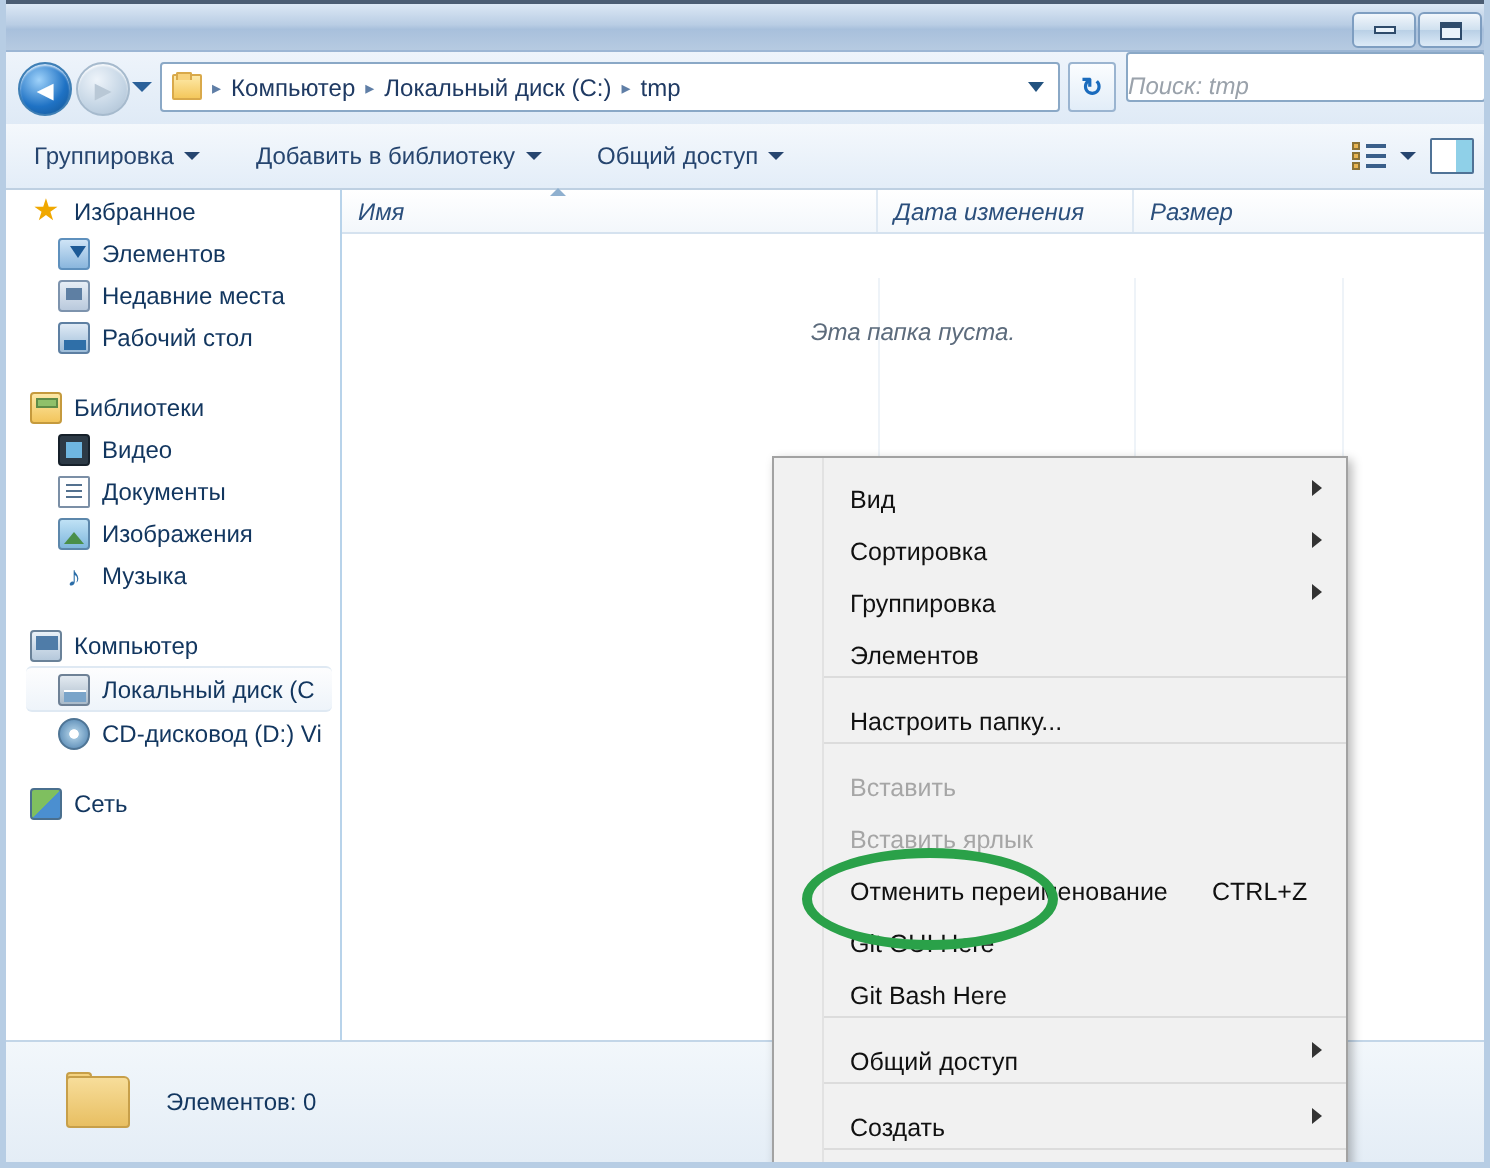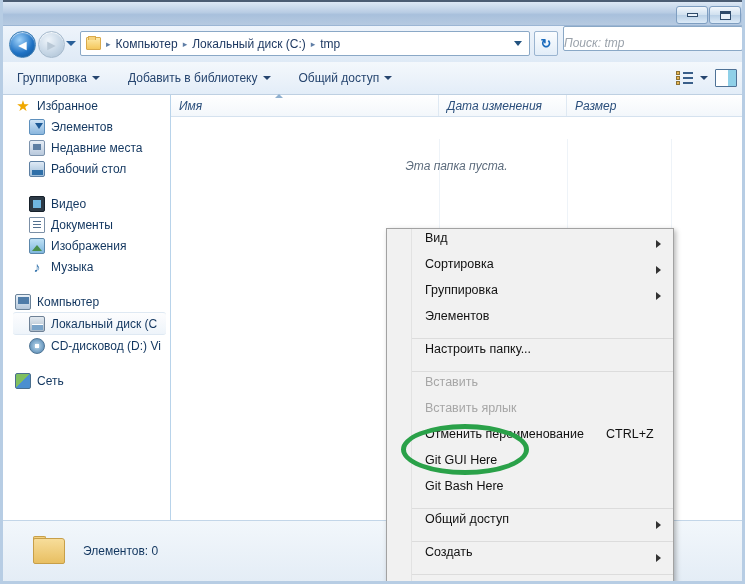--- a/index.html
+++ b/index.html
@@ -132,21 +132,21 @@
     background:linear-gradient(to bottom,#f7dd9a,#e8bf62);border:1px solid #c79f49;box-sizing:border-box;}
   .statusfolder .tab{position:absolute;left:0;top:0;width:13px;height:5px;border-radius:2px 2px 0 0;
     background:#f4d27f;border:1px solid #c79f49;border-bottom:0;box-sizing:border-box;}
   .statustext{font-size:12px;color:#12365f;}
 
   
   .ctxmenu{position:absolute;left:386px;top:228px;width:288px;
     background:#f1f1f1;border:1px solid #a2a2a2;box-sizing:border-box;
     box-shadow:2px 2px 5px rgba(0,0,0,.28);padding:2px 0;}
   .ctxgutter{position:absolute;left:0;top:0;bottom:0;width:24px;background:#f1f1f1;border-right:1px solid #e2e2e2;}
-  .mi{position:relative;display:flex;align-items:flex-start;height:26px;padding-left:38px;
+  .mi{position:relative;display:flex;align-items:flex-end;height:26px;padding-left:38px;
     font-size:12.5px;color:#111;white-space:nowrap;z-index:2;}
   .mi.disabled{color:#a6a6a6;}
   .mi .sub{position:absolute;right:12px;top:50%;margin-top:-4px;width:0;height:0;
     border-top:4px solid transparent;border-bottom:4px solid transparent;border-left:5px solid #333;}
   .mi .accel{position:absolute;left:219px;color:#111;font-size:12.5px;}
   .misep{height:1px;background:#dcdcdc;margin:3px 0 3px 25px;position:relative;z-index:2;}
 
   
   .annot{position:absolute;left:401px;top:424px;width:128px;height:51px;
     border:5px solid #2aa149;border-radius:50%/50%;box-sizing:border-box;z-index:9;pointer-events:none;}
@@ -237,20 +237,24 @@
       <span class="ic ic-recent"></span>
       <span class="navlabel">Недавние места</span>
     </div>
     <div class="navitem child">
       <span class="ic ic-desk"></span>
       <span class="navlabel">Рабочий стол</span>
     </div>
 
     <div class="navgap"></div>
 
+    <div class="navitem">
+      <span class="ic ic-lib"></span>
+      <span class="navlabel">Библиотеки</span>
+    </div>
     <div class="navitem child">
       <span class="ic ic-video"></span>
       <span class="navlabel">Видео</span>
     </div>
     <div class="navitem child">
       <span class="ic ic-doc"></span>
       <span class="navlabel">Документы</span>
     </div>
     <div class="navitem child">
       <span class="ic ic-img"></span>

